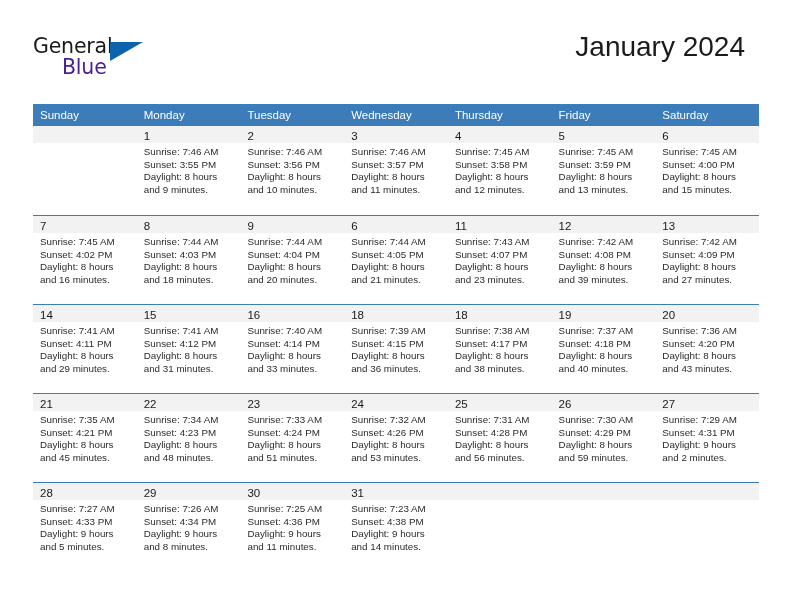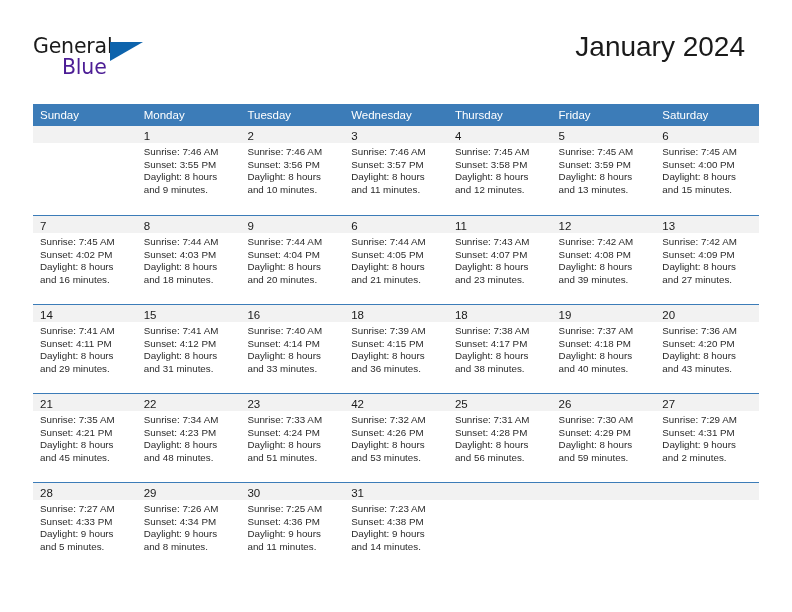--- a/index.html
+++ b/index.html
@@ -388,21 +388,21 @@
           <div class="day-cell">
             <div class="day-number-band"><span class="day-number">23</span></div>
             <div class="day-info">
               <div>Sunrise: 7:33 AM</div>
               <div>Sunset: 4:24 PM</div>
               <div>Daylight: 8 hours</div>
               <div>and 51 minutes.</div>
             </div>
           </div>
           <div class="day-cell">
-            <div class="day-number-band"><span class="day-number">42</span></div>
+            <div class="day-number-band"><span class="day-number">24</span></div>
             <div class="day-info">
               <div>Sunrise: 7:32 AM</div>
               <div>Sunset: 4:26 PM</div>
               <div>Daylight: 8 hours</div>
               <div>and 53 minutes.</div>
             </div>
           </div>
           <div class="day-cell">
             <div class="day-number-band"><span class="day-number">25</span></div>
             <div class="day-info">

